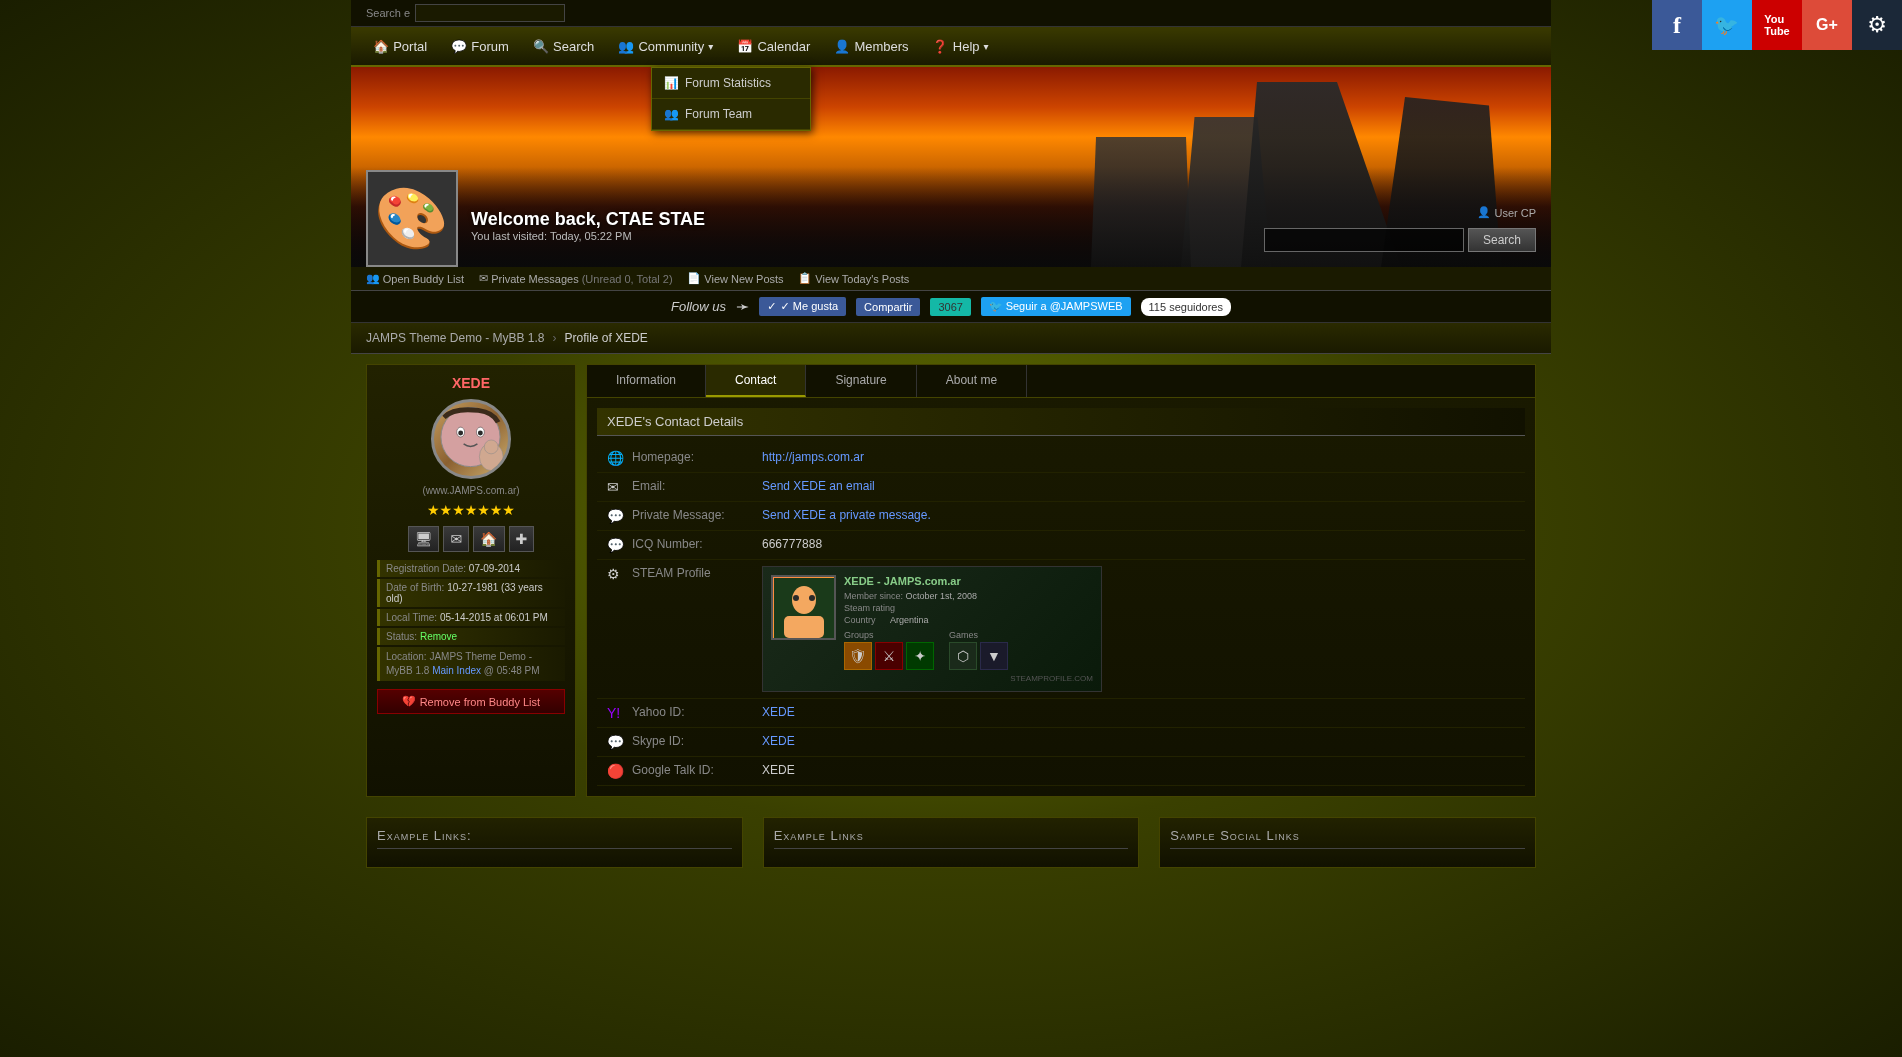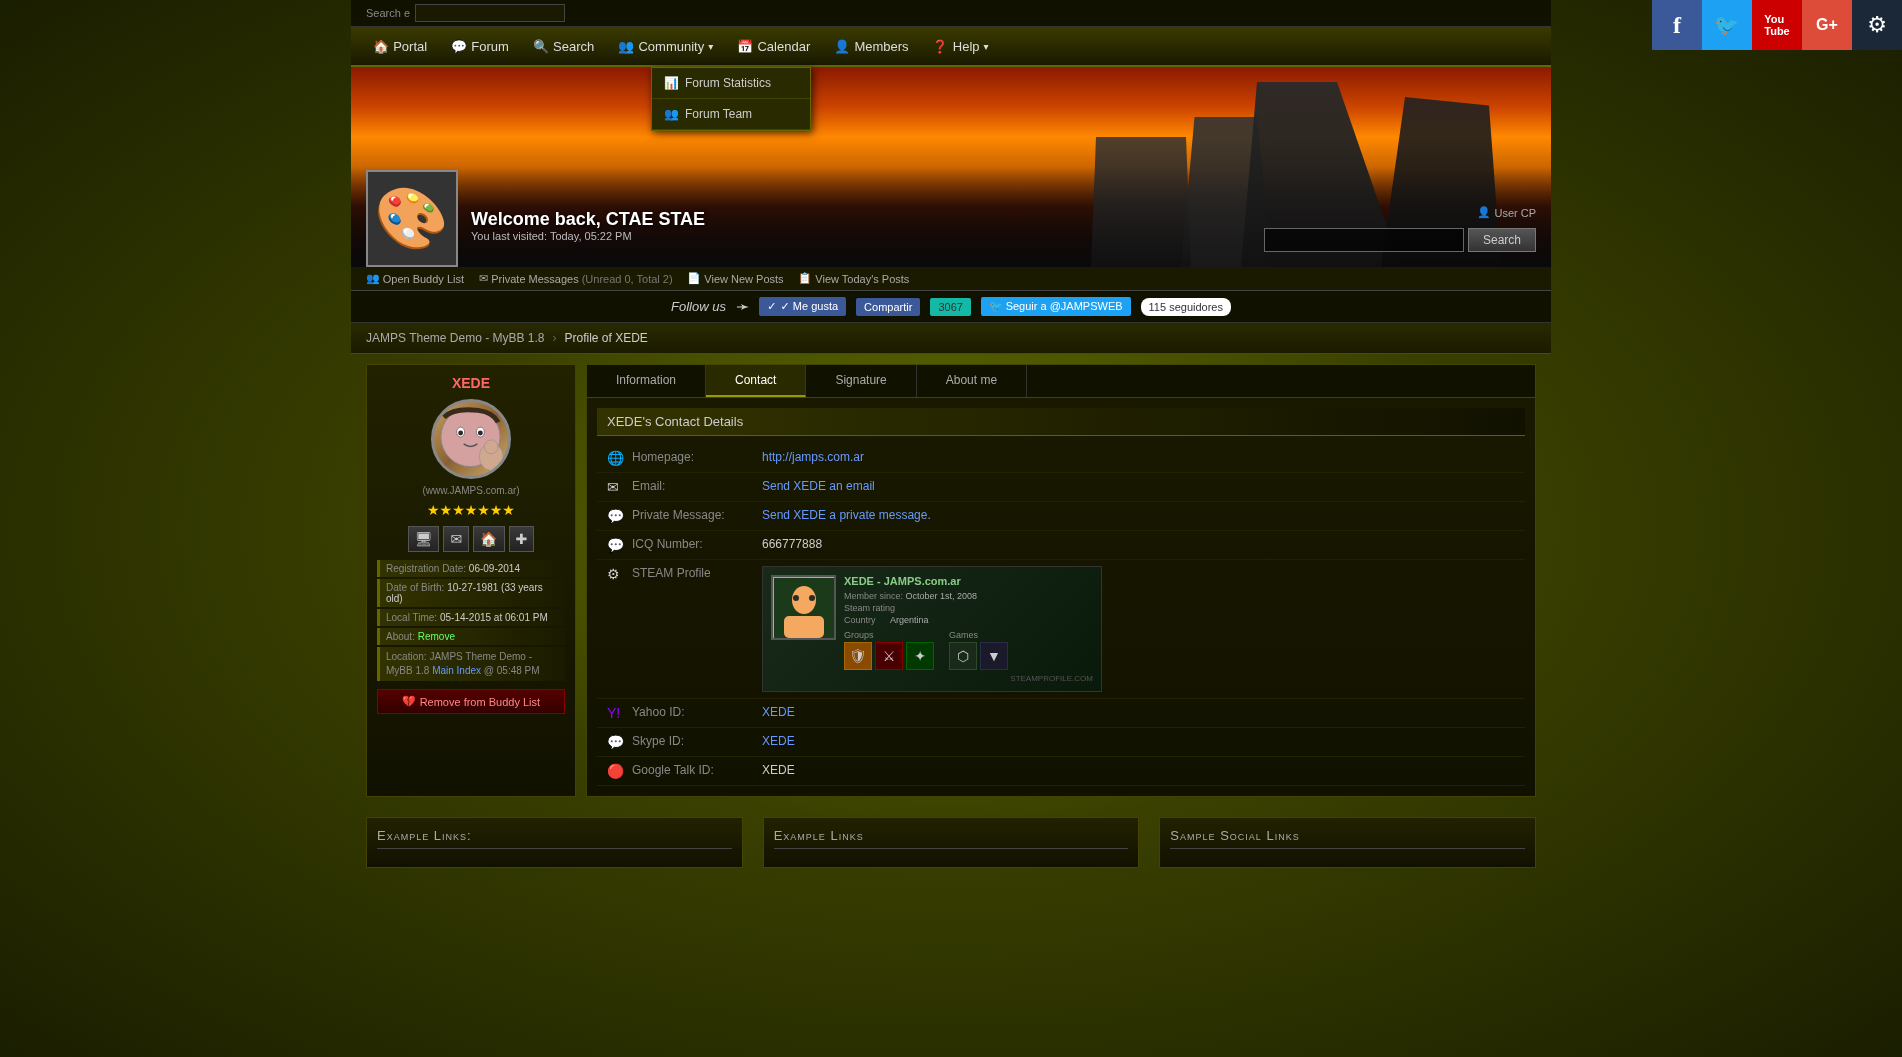--- a/index.html
+++ b/index.html
@@ -660,32 +660,32 @@
       <div class="profile-stars">★★★★★★★</div>
       <div class="profile-action-btns">
         <button class="profile-action-btn" title="View Posts">🖥</button>
         <button class="profile-action-btn" title="Send Message">✉</button>
         <button class="profile-action-btn" title="Homepage">🏠</button>
         <button class="profile-action-btn" title="Add">✚</button>
       </div>
 
       <div class="profile-info-item">
         <span class="label">Registration Date:</span>
-        <span class="value">06-09-2014</span>
+        <span class="value">07-09-2014</span>
       </div>
       <div class="profile-info-item">
         <span class="label">Date of Birth:</span>
         <span class="value">10-27-1981 (33 years old)</span>
       </div>
       <div class="profile-info-item">
         <span class="label">Local Time:</span>
         <span class="value">05-14-2015 at 06:01 PM</span>
       </div>
       <div class="profile-info-item">
-        <span class="label">About:</span>
+        <span class="label">Status:</span>
         <span class="online">Remove</span>
       </div>
       <div class="profile-info-item" style="line-height:1.4;">
         <span class="label">Location:</span>
         <span style="color:#888; font-size:10px;">JAMPS Theme Demo - MyBB 1.8 </span><span class="link">Main Index</span><span style="color:#888; font-size:10px;"> @ 05:48 PM</span>
       </div>
 
       <button class="remove-buddy-btn">
         <span>💔</span>
         <span>Remove from Buddy List</span>

